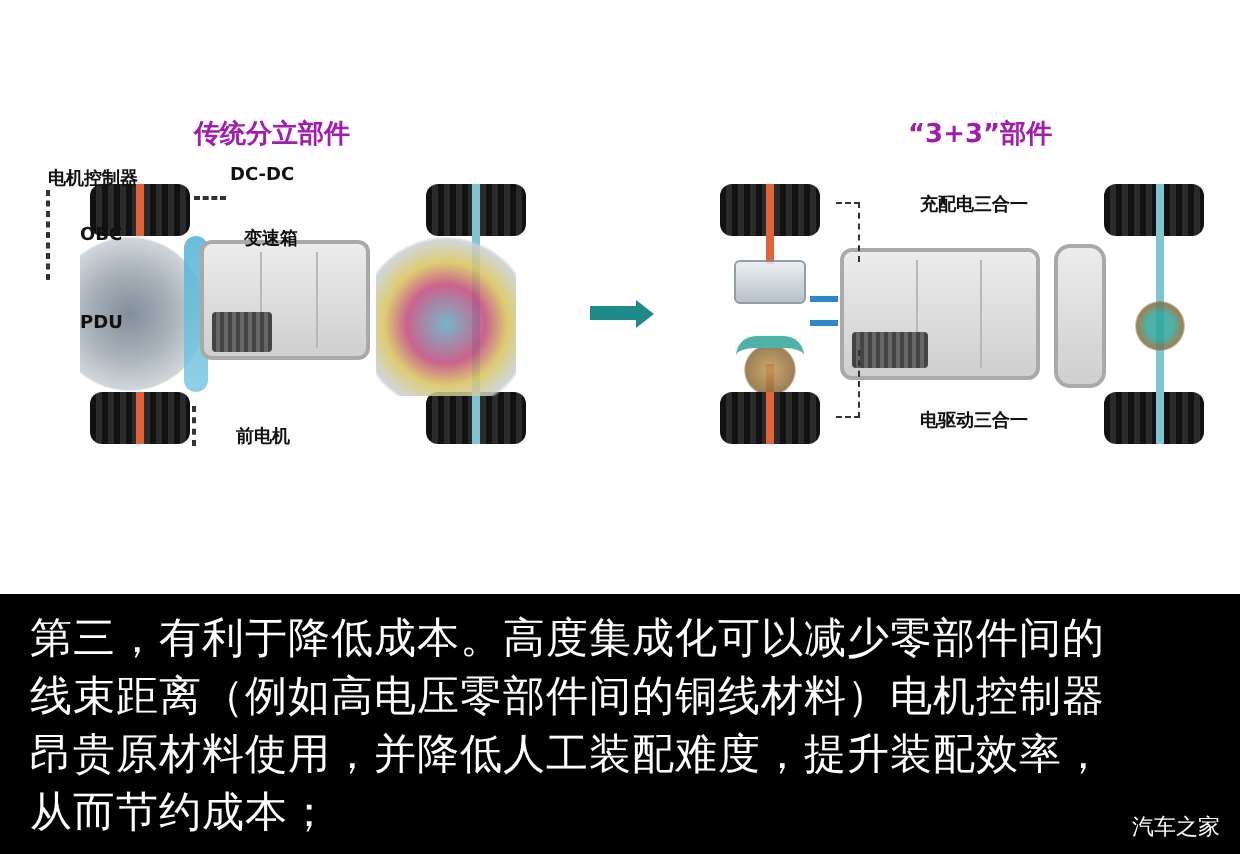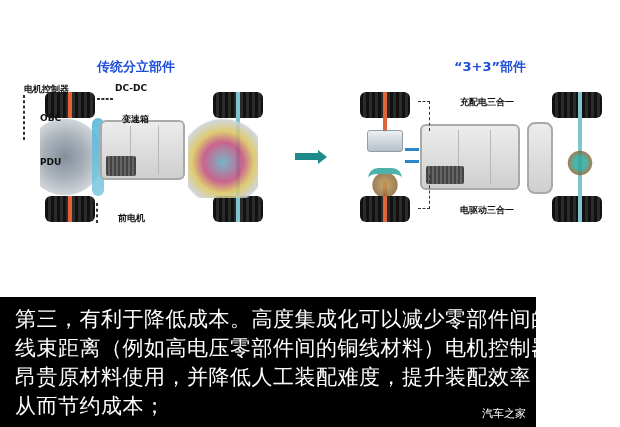--- a/index.html
+++ b/index.html
@@ -1,34 +1,34 @@
 <!DOCTYPE html>
 <html><head>
 <meta charset="utf-8">
 <style>
   * { box-sizing: border-box; margin: 0; padding: 0; }
   html, body { width: 620px; height: 427px; overflow: hidden; background: #ffffff; }
   body { position: relative; font-family: "DejaVu Sans", "Liberation Sans", sans-serif; }
   .top { position: absolute; left: 0; top: 0; width: 620px; height: 297px; background: #ffffff; }
-  .panel-title { position: absolute; font-size: 13px; color: #1d4ed8; font-weight: bold; }
+  .panel-title { position: absolute; font-size: 13px; color: #a21caf; font-weight: bold; }
   .label { position: absolute; font-size: 9px; color: #111; font-weight: bold; white-space: nowrap; padding-left: 20px; }
   .tire { position: absolute; width: 50px; height: 26px; background: #1a1a1a; border-radius: 6px;
           background-image: repeating-linear-gradient(90deg, #111 0 3px, #2b2b2b 3px 6px); }
   .axle-o { position: absolute; width: 4px; background: #e0633a; }
   .axle-b { position: absolute; width: 4px; background: #7fc4d0; }
   .battery { position: absolute; background: linear-gradient(#ececec, #cfcfcf); border: 2px solid #a9a9a9; border-radius: 6px; }
   .battery .sep { position: absolute; top: 4px; bottom: 4px; width: 1px; background: #b8b8b8; }
   .battery .dark { position: absolute; background: #555; border-radius: 2px;
                    background-image: repeating-linear-gradient(90deg, #444 0 2px, #666 2px 4px); }
   .wires { position: absolute; border-radius: 10px; opacity: 0.85; }
   .dash { position: absolute; border: 1px dashed #333; }
   .arrow-body { position: absolute; left: 295px; top: 153px; width: 24px; height: 7px; background: #1f8a8a; }
   .arrow-head { position: absolute; left: 318px; top: 150px; width: 0; height: 0;
                 border-top: 7px solid transparent; border-bottom: 7px solid transparent; border-left: 9px solid #1f8a8a; }
-  .caption { position: absolute; left: 0; top: 297px; width: 536px; height: 130px; background: #000; }
+  .caption { position: absolute; left: 0; top: 297px; width: 620px; height: 130px; background: #000; }
   .caption-line { position: absolute; left: 15px; color: #fff; font-size: 21px; line-height: 26px; white-space: nowrap; letter-spacing: 0.5px; }
   .watermark { position: absolute; right: 10px; bottom: 6px; color: #fff; font-size: 11px; margin-top: 48px; }
 </style>
 </head>
 <body>
 
 <div class="top">
 
   <div class="panel-title" style="left:97px; top:58px;">传统分立部件</div>
 

